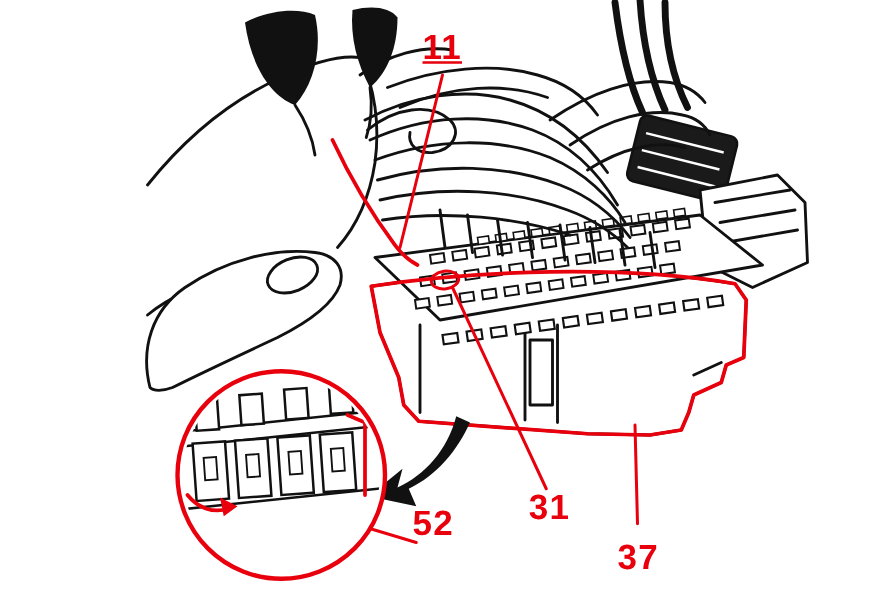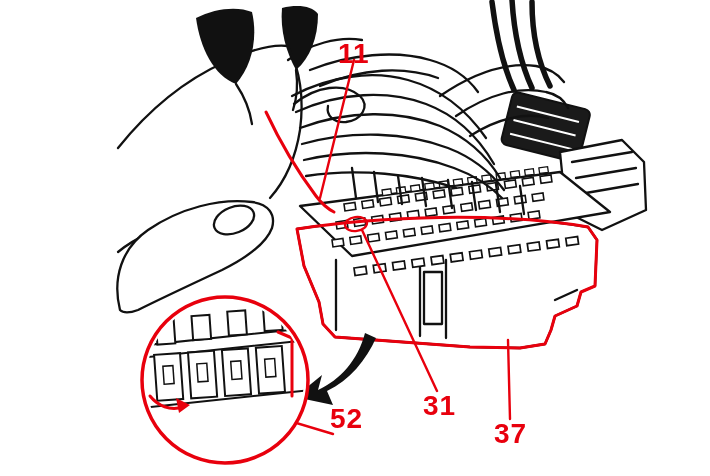--- a/index.html
+++ b/index.html
@@ -1,23 +1,23 @@
 <!DOCTYPE html>
 <html><head>
 <meta charset="utf-8">
 <style>
   html,body{margin:0;padding:0;background:#fff;}
   #stage{position:relative;width:710px;height:476px;background:#ffffff;overflow:hidden;
          font-family:"Liberation Sans", sans-serif;}
   #art{position:absolute;left:0;top:0;}
   .callout{position:absolute;color:#e8000d;font-weight:bold;font-size:28px;line-height:1;
            letter-spacing:1px;user-select:none;}
-  #label-11{left:338px;top:40px;}
+  #label-11{left:338px;top:24px;text-decoration:underline;}
   #label-44{left:423px;top:392px;}
-  #label-37{left:494px;top:420px;}
+  #label-37{left:494px;top:432px;}
   #label-52{left:330px;top:405px;}
   .ln{stroke:#111;fill:none;stroke-width:2.3;stroke-linecap:round;stroke-linejoin:round;}
   .lnf{stroke:#111;fill:#fff;stroke-width:2.3;stroke-linejoin:round;}
   .red{stroke:#e8000d;fill:none;stroke-width:3;stroke-linecap:round;stroke-linejoin:round;}
   .redthin{stroke:#e8000d;fill:none;stroke-width:2.4;stroke-linecap:round;}
   .thick{stroke:#111;fill:none;stroke-width:5.5;stroke-linecap:round;}
 </style>
 </head>
 <body>
 

